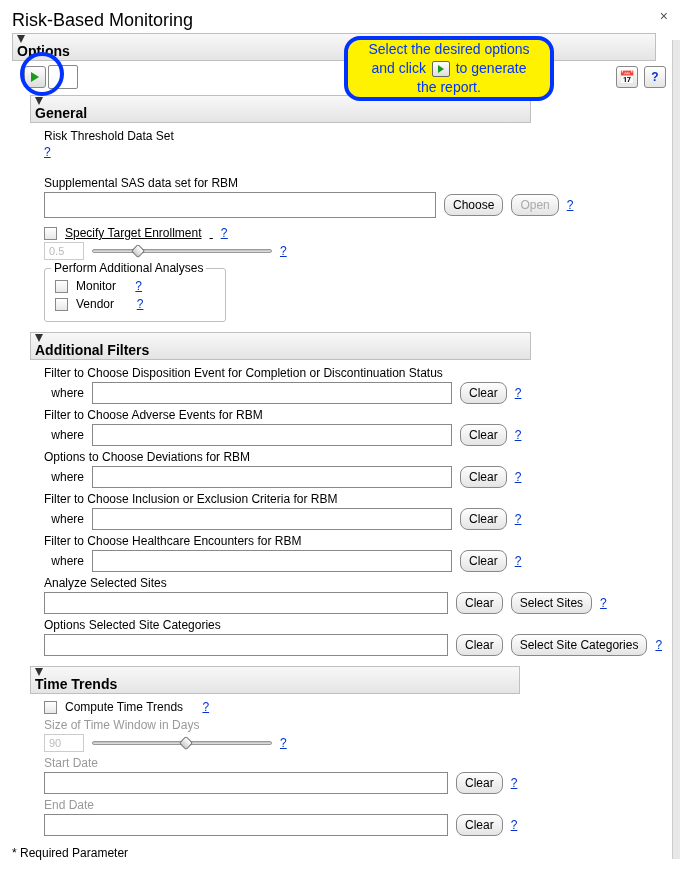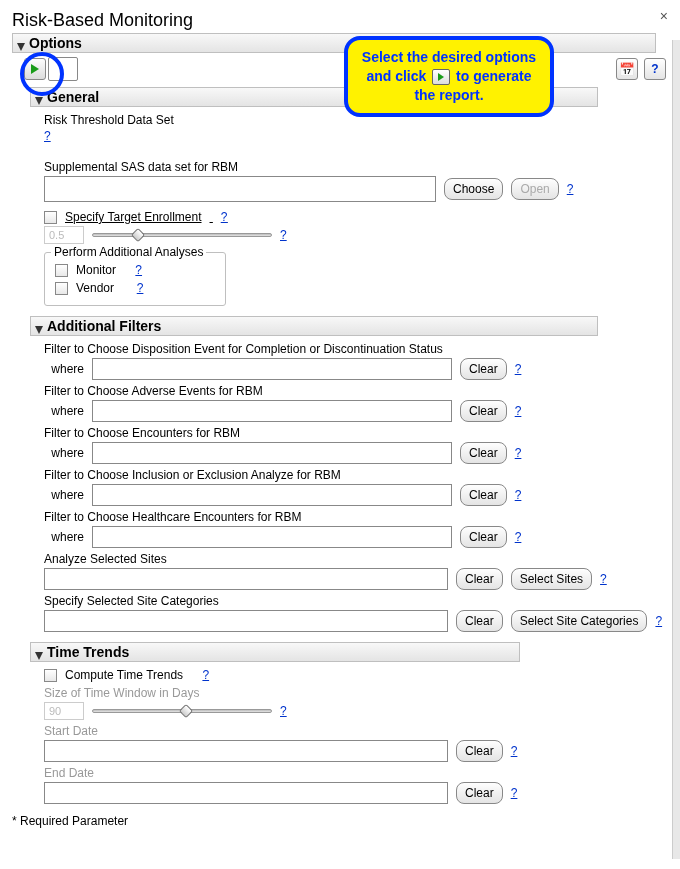--- a/index.html
+++ b/index.html
@@ -38,26 +38,27 @@
     font-weight: normal;
     margin: 4px 0 2px 0;
   }
   .section-header {
     background: linear-gradient(to bottom, #f8f8f8, #e4e4e4);
     border: 1px solid #bfbfbf;
     padding: 1px 4px;
     font-size: 14px;
     font-weight: bold;
     display: flex;
-    align-items: flex-end;
+    align-items: flex-start;
     margin-top: 2px;
     width: 644px;
+    flex-direction: column;
   }
   .section-header.sub {
-    width: 568px;
+    width: 501px;
     margin-left: 18px;
     margin-top: 6px;
   }
   .disclosure {
     display: inline-block;
     width: 0; height: 0;
     border-left: 4px solid transparent;
     border-right: 4px solid transparent;
     border-top: 8px solid #333;
     margin-right: 4px;
@@ -128,23 +129,23 @@
     font-weight: bold;
   }
   .callout {
     position: absolute;
     top: 36px;
     left: 344px;
     width: 210px;
     background: #fff200;
     border: 4px solid #0033ff;
     border-radius: 16px;
-    padding: 8px 12px;
+    padding: 0 12px;
     font-size: 14px;
-    font-weight: bold;
+    font-weight: normal;
     color: #0033ff;
     text-align: center;
     z-index: 6;
     line-height: 1.35;
   }
   .callout .inline-run {
     display: inline-flex;
     width: 18px;
     height: 16px;
     border: 1px solid #666;
@@ -368,31 +369,31 @@
     <div class="label">Filter to Choose Adverse Events for RBM</div>
     <div class="row">
       <span class="where-lbl">where</span>
       <div class="text-input" style="width:360px;"></div>
       <div class="btn">
           <span>Clear</span>
         </div>
       <span class="help-link">?</span>
     </div>
 
-    <div class="label">Filter to Choose Encounters for RBM</div>
+    <div class="label">Options to Choose Deviations for RBM</div>
     <div class="row">
       <span class="where-lbl">where</span>
       <div class="text-input" style="width:360px;"></div>
       <div class="btn">
           <span>Clear</span>
         </div>
       <span class="help-link">?</span>
     </div>
 
-    <div class="label">Filter to Choose Inclusion or Exclusion Analyze for RBM</div>
+    <div class="label">Filter to Choose Inclusion or Exclusion Criteria for RBM</div>
     <div class="row">
       <span class="where-lbl">where</span>
       <div class="text-input" style="width:360px;"></div>
       <div class="btn">
           <span>Clear</span>
         </div>
       <span class="help-link">?</span>
     </div>
 
     <div class="label">Filter to Choose Healthcare Encounters for RBM</div>
@@ -410,21 +411,21 @@
       <div class="text-input" style="width:404px;"></div>
       <div class="btn">
           <span>Clear</span>
         </div>
       <div class="btn">
           <span>Select Sites</span>
         </div>
       <span class="help-link">?</span>
     </div>
 
-    <div class="label">Specify Selected Site Categories</div>
+    <div class="label">Options Selected Site Categories</div>
     <div class="row">
       <div class="text-input" style="width:404px;"></div>
       <div class="btn">
           <span>Clear</span>
         </div>
       <div class="btn">
           <span>Select Site Categories</span>
         </div>
       <span class="help-link">?</span>
     </div>

